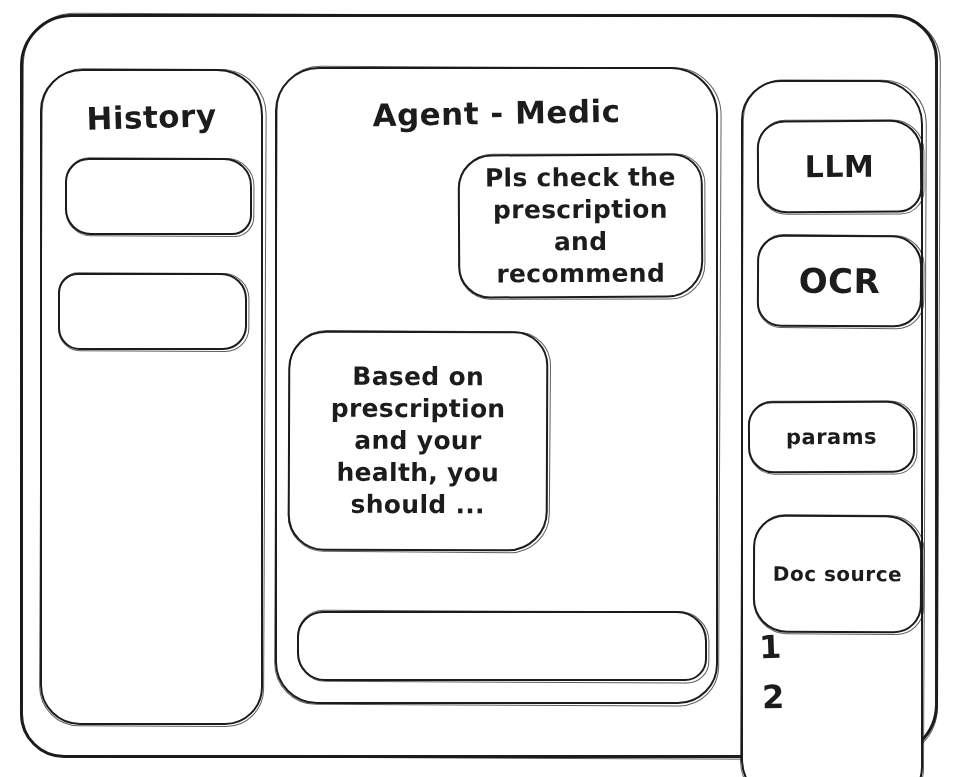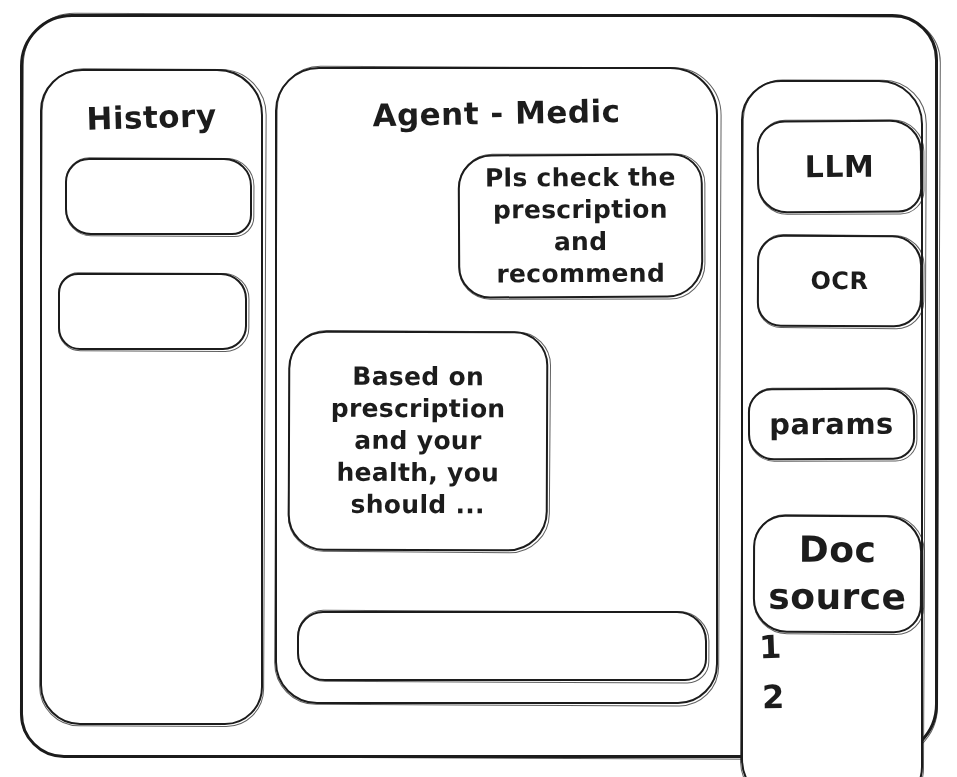--- a/index.html
+++ b/index.html
@@ -104,24 +104,24 @@
   }
   .tool{
     position:absolute;
     display:flex;align-items:center;justify-content:center;
     text-align:center;
     font-weight:bold;
     letter-spacing:.5px;
     cursor:pointer;
   }
   .tool-llm{left:14px;top:38px;width:165px;height:93px;font-size:30px;border-radius:28px 32px 24px 30px;transform:rotate(-.4deg);}
-  .tool-ocr{left:14px;top:153px;width:165px;height:92px;font-size:24px;border-radius:26px 30px 28px 24px;transform:rotate(.3deg);}
-  .tool-params{left:5px;top:306px;width:167px;height:72px;font-size:29px;border-radius:24px 28px 22px 26px;transform:rotate(-.3deg);}
+  .tool-ocr{left:14px;top:153px;width:165px;height:92px;font-size:34px;border-radius:26px 30px 28px 24px;transform:rotate(.3deg);}
+  .tool-params{left:5px;top:319px;width:167px;height:72px;font-size:21px;border-radius:24px 28px 22px 26px;transform:rotate(-.3deg);}
   .tool-doc{
-    left:10px;top:433px;width:169px;height:118px;font-size:36px;line-height:1.3;
+    left:10px;top:433px;width:169px;height:118px;font-size:20px;line-height:1.3;
     border-radius:32px 36px 28px 34px;
     padding:4px 12px;transform:rotate(.2deg);
   }
   .doc-index{
     position:absolute;
     font-weight:bold;font-size:32px;
     cursor:pointer;
   }
   .doc-index.one{left:16px;top:546px;transform:rotate(-2deg);}
   .doc-index.two{left:19px;top:596px;transform:rotate(-1deg);}

